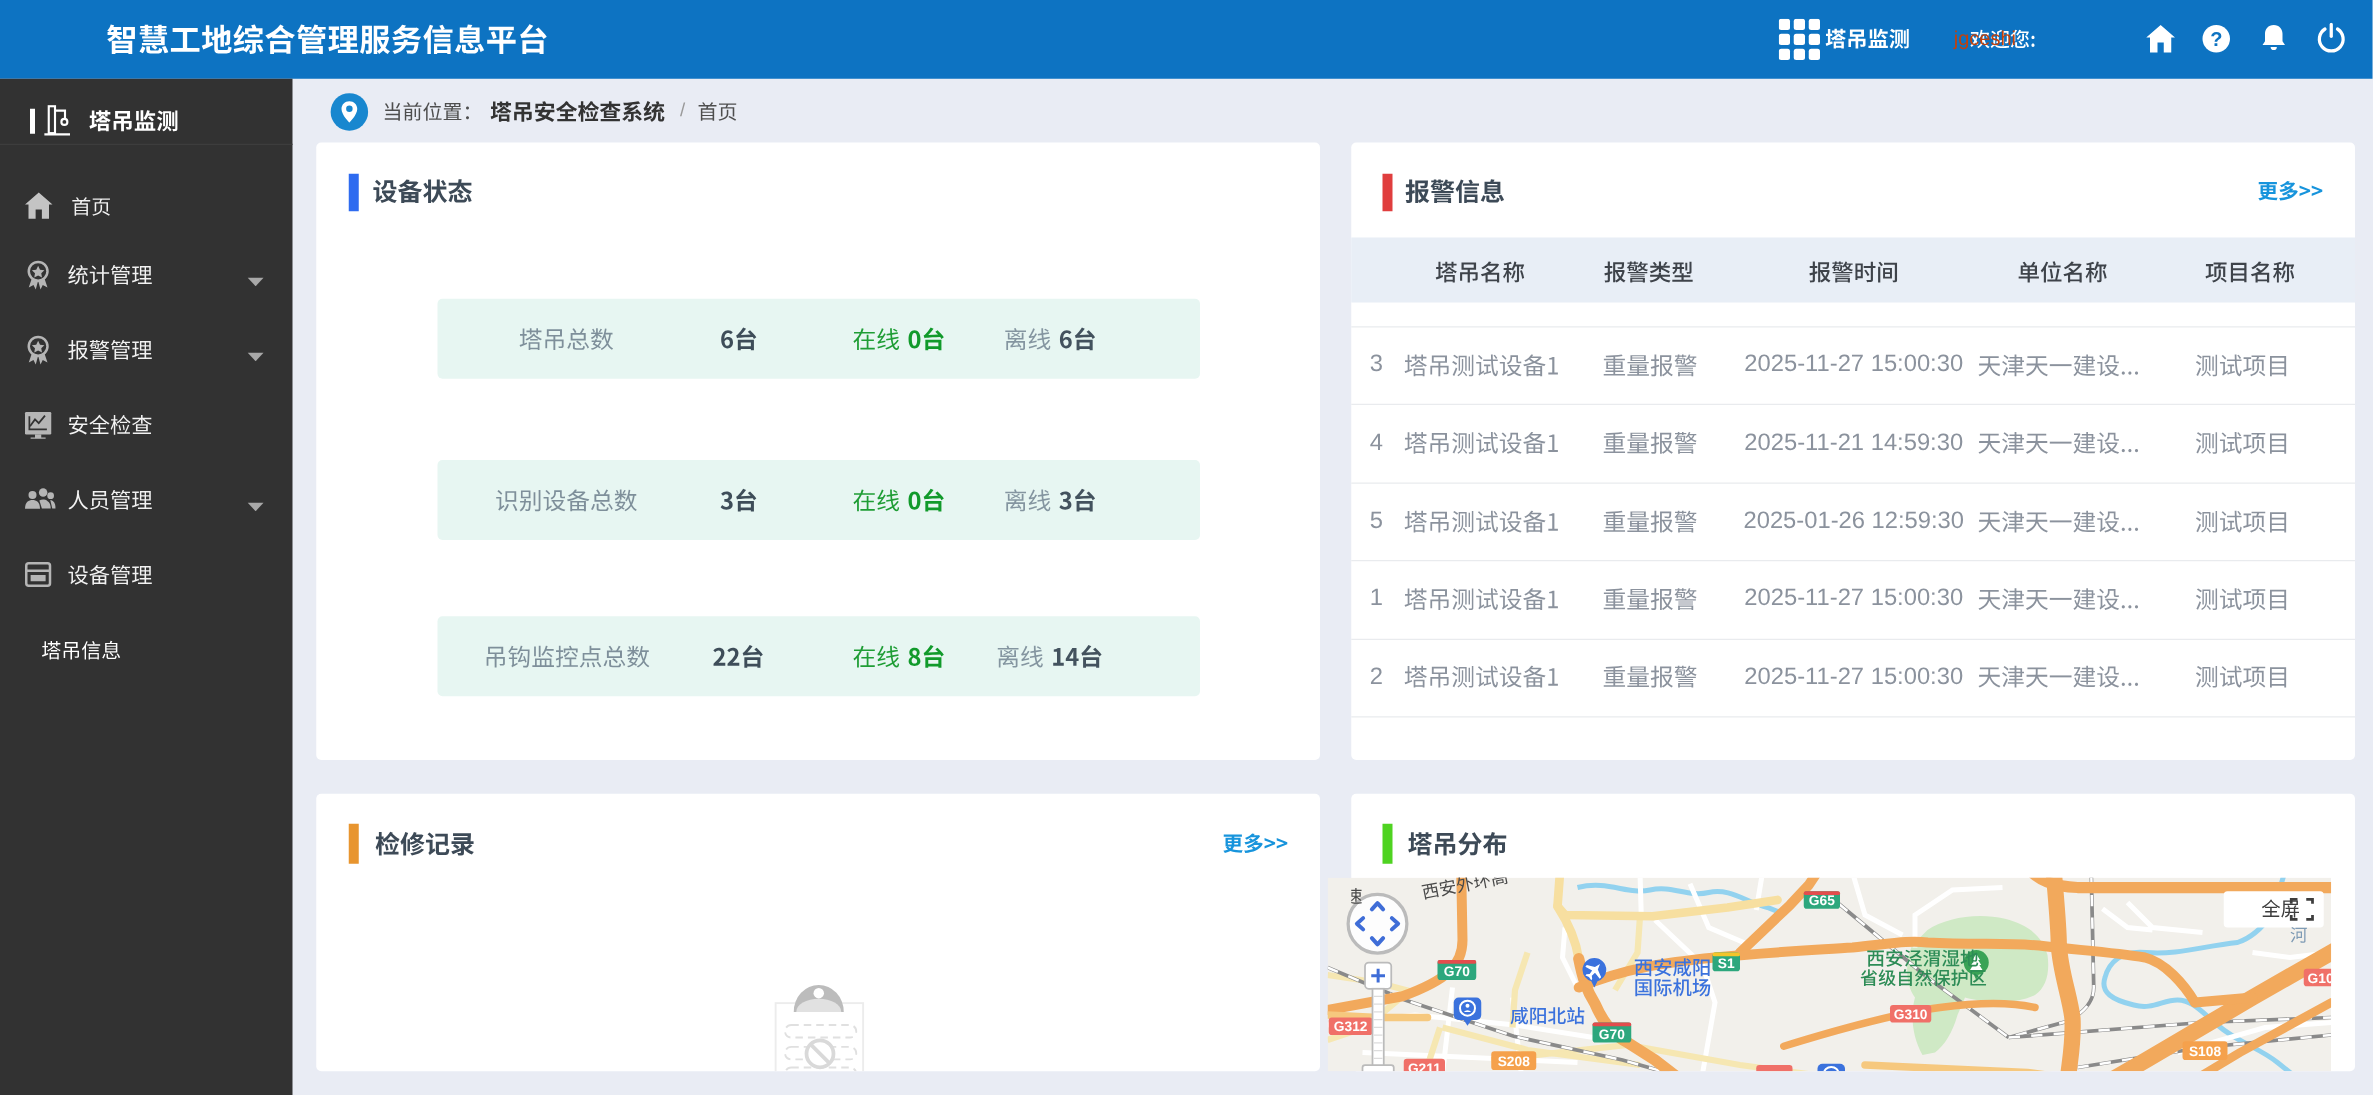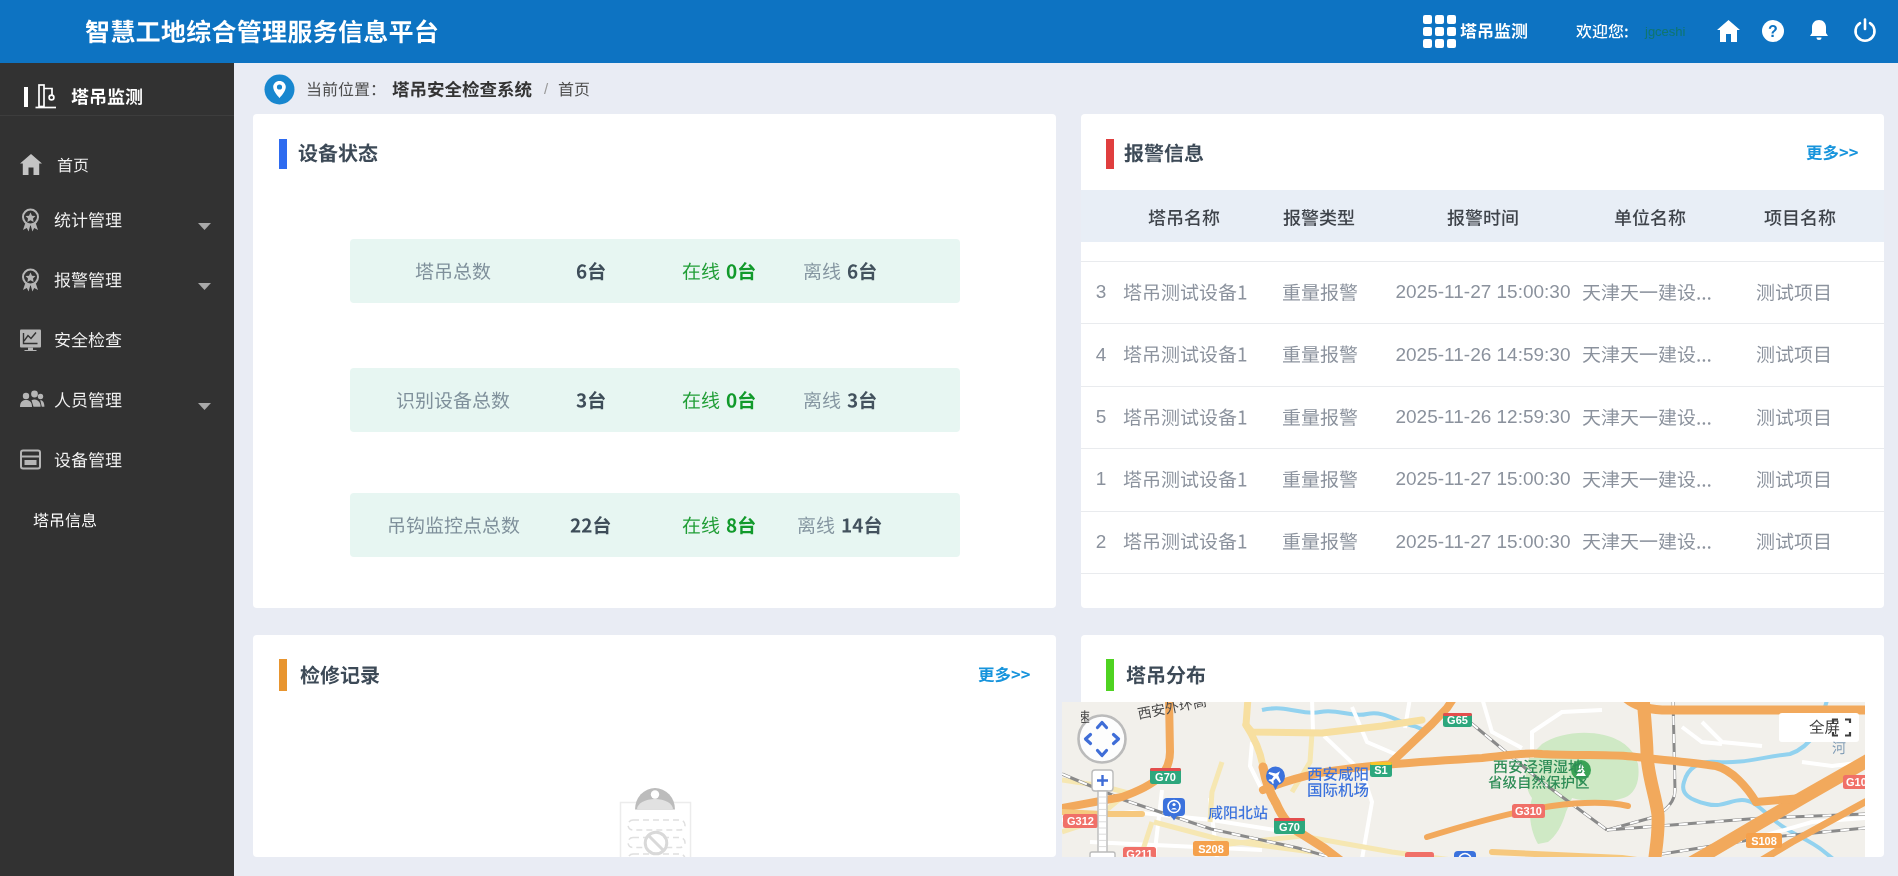--- a/index.html
+++ b/index.html
@@ -184,21 +184,21 @@
       </g>
     </svg></div>
 <div style="position:absolute;left:1576.0px;top:19.5px;"><svg width="52.8" height="23" viewBox="0 0 52.8 23" style="overflow:visible">
       <g fill="#ffffff" opacity="1.0" transform="translate(0,17.28) scale(0.01600,-0.01600)">
         <use href="#gM6b22" x="0"></use>
         <use href="#gM8fce" x="1000"></use>
         <use href="#gM60a8" x="2000"></use>
         <use href="#gM003a" x="3000"></use>
       </g>
     </svg></div>
-<div style="position:absolute;left:1645.0px;top:32.0px;font-size:13px;font-weight:normal;color:#0f766e;line-height:20px;margin-top:-10px;white-space:nowrap">jgceshi</div>
+<div style="position:absolute;left:1563px;top:32.0px;font-size:16px;font-weight:normal;color:#c2410c;line-height:20px;margin-top:-10px;white-space:nowrap">jgceshi</div>
 <div style="position:absolute;left:1716px;top:19px"><svg width="25" height="24" viewBox="0 0 25 24">
       <path fill="#fff" d="M12.5 1 L24 11 L21 11 L21 23 L15 23 L15 15 L10 15 L10 23 L4 23 L4 11 L1 11 Z"></path>
     </svg></div>
 <div style="position:absolute;left:1761px;top:19px"><svg width="24" height="24">
       <circle cx="12" cy="12" r="11" fill="#fff"></circle>
       <text x="12" y="17.5" font-family="Liberation Sans" font-size="16" font-weight="bold" fill="#0d73c2" text-anchor="middle">?</text>
     </svg></div>
 <div style="position:absolute;left:1807px;top:18px"><svg width="24" height="26" viewBox="0 0 24 26">
       <path fill="#fff" d="M12 2 C7.5 2 5 5.5 5 9 L5 15 L3 18 L21 18 L19 15 L19 9 C19 5.5 16.5 2 12 2 Z"></path>
       <path fill="#fff" d="M9.5 19.5 a2.5 2.5 0 0 0 5 0 Z"></path>
@@ -606,21 +606,21 @@
       </g>
     </svg></div>
 <div style="position:absolute;left:1282.0px;top:341.1px;"><svg width="76.0" height="27" viewBox="0 0 76.0 27" style="overflow:visible">
       <g fill="#8b929d" opacity="1.0" transform="translate(0,20.52) scale(0.01900,-0.01900)">
         <use href="#gR91cd" x="0"></use>
         <use href="#gR91cf" x="1000"></use>
         <use href="#gR62a5" x="2000"></use>
         <use href="#gR8b66" x="3000"></use>
       </g>
     </svg></div>
-<div style="position:absolute;left:1483.0px;top:354.6px;transform:translateX(-50%);font-size:19px;font-weight:normal;color:#8b929d;line-height:20px;margin-top:-10px;white-space:nowrap">2025-11-26 14:59:30</div>
+<div style="position:absolute;left:1483.0px;top:354.6px;transform:translateX(-50%);font-size:19px;font-weight:normal;color:#8b929d;line-height:20px;margin-top:-10px;white-space:nowrap">2025-11-21 14:59:30</div>
 <div style="position:absolute;left:1582.1px;top:341.1px;"><svg width="129.8" height="27" viewBox="0 0 129.8 27" style="overflow:visible">
       <g fill="#8b929d" opacity="1.0" transform="translate(0,20.52) scale(0.01900,-0.01900)">
         <use href="#gR5929" x="0"></use>
         <use href="#gR6d25" x="1000"></use>
         <use href="#gR5929" x="2000"></use>
         <use href="#gR4e00" x="3000"></use>
         <use href="#gR5efa" x="4000"></use>
         <use href="#gR8bbe" x="5000"></use>
         <use href="#gR002e" x="6000"></use>
         <use href="#gR002e" x="6278"></use>
@@ -649,21 +649,21 @@
       </g>
     </svg></div>
 <div style="position:absolute;left:1282.0px;top:403.5px;"><svg width="76.0" height="27" viewBox="0 0 76.0 27" style="overflow:visible">
       <g fill="#8b929d" opacity="1.0" transform="translate(0,20.52) scale(0.01900,-0.01900)">
         <use href="#gR91cd" x="0"></use>
         <use href="#gR91cf" x="1000"></use>
         <use href="#gR62a5" x="2000"></use>
         <use href="#gR8b66" x="3000"></use>
       </g>
     </svg></div>
-<div style="position:absolute;left:1483.0px;top:417.0px;transform:translateX(-50%);font-size:19px;font-weight:normal;color:#8b929d;line-height:20px;margin-top:-10px;white-space:nowrap">2025-11-26 12:59:30</div>
+<div style="position:absolute;left:1483.0px;top:417.0px;transform:translateX(-50%);font-size:19px;font-weight:normal;color:#8b929d;line-height:20px;margin-top:-10px;white-space:nowrap">2025-01-26 12:59:30</div>
 <div style="position:absolute;left:1582.1px;top:403.5px;"><svg width="129.8" height="27" viewBox="0 0 129.8 27" style="overflow:visible">
       <g fill="#8b929d" opacity="1.0" transform="translate(0,20.52) scale(0.01900,-0.01900)">
         <use href="#gR5929" x="0"></use>
         <use href="#gR6d25" x="1000"></use>
         <use href="#gR5929" x="2000"></use>
         <use href="#gR4e00" x="3000"></use>
         <use href="#gR5efa" x="4000"></use>
         <use href="#gR8bbe" x="5000"></use>
         <use href="#gR002e" x="6000"></use>
         <use href="#gR002e" x="6278"></use>

